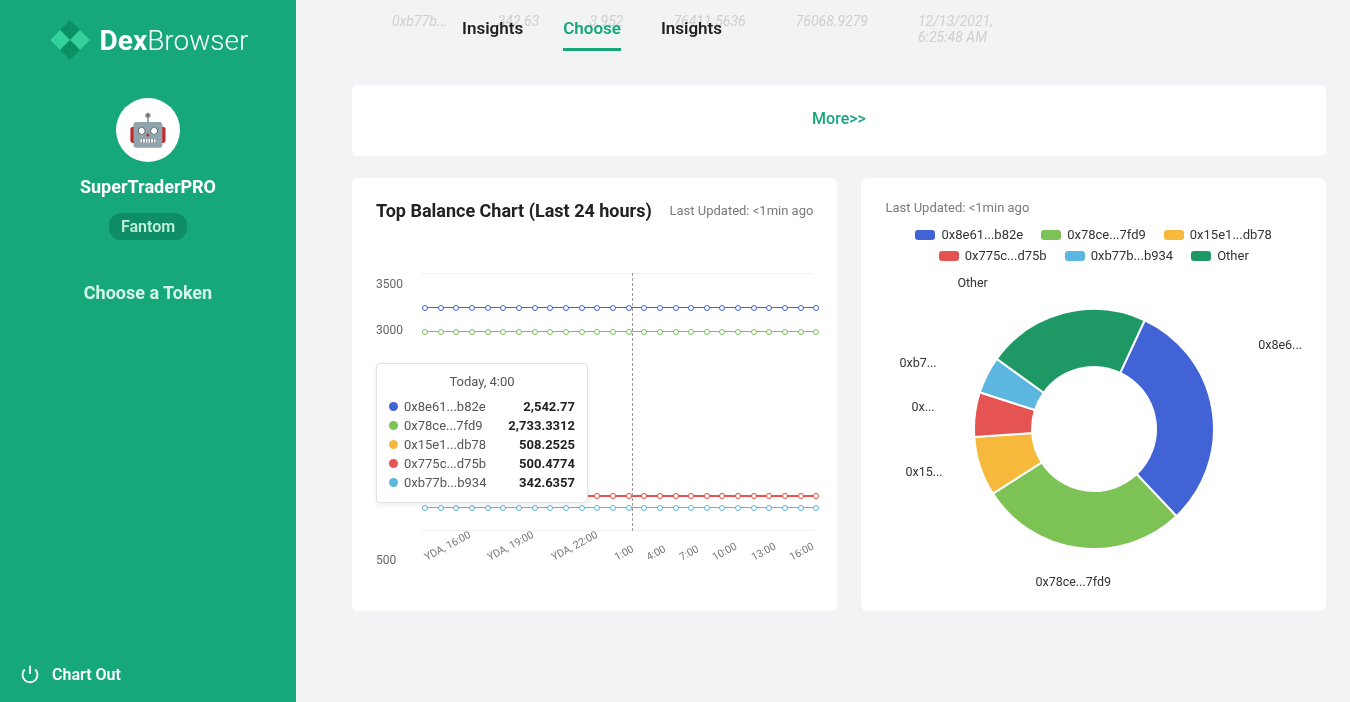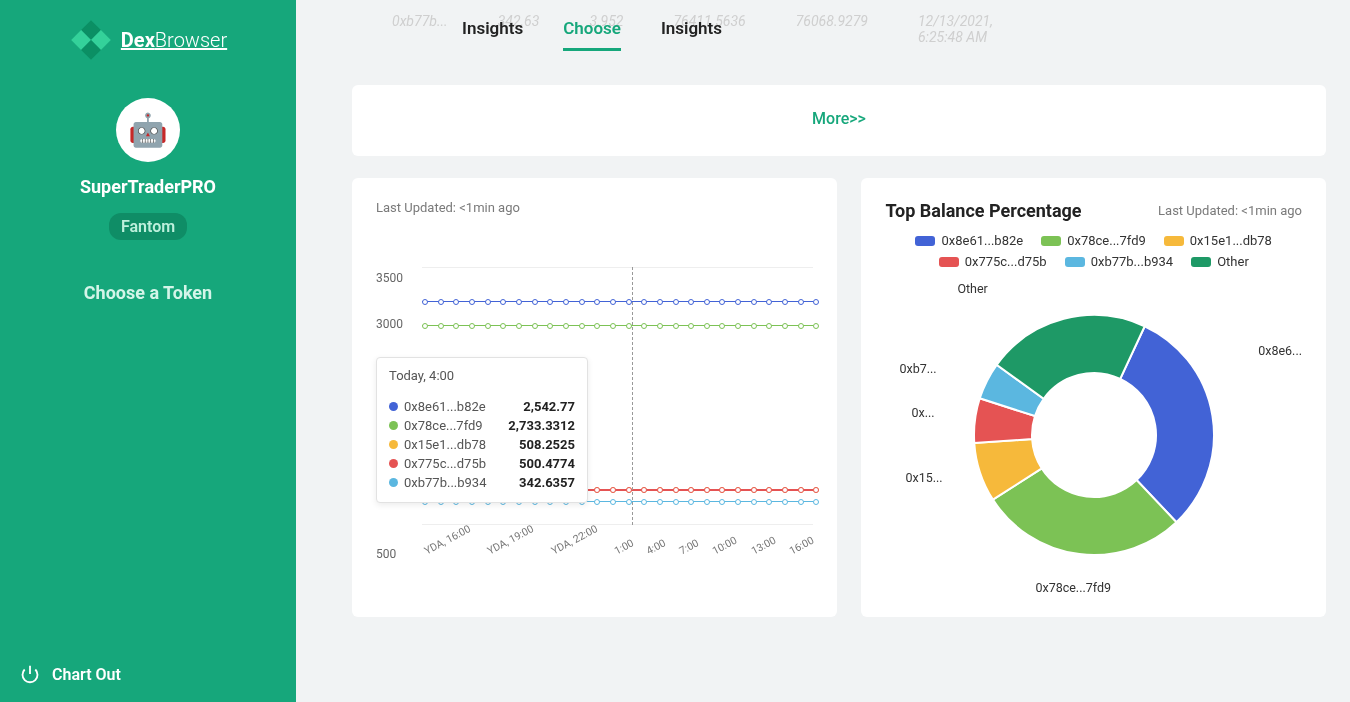--- a/index.html
+++ b/index.html
@@ -2,21 +2,21 @@
 <html><head>
 <meta charset="utf-8">
 <style>
 * { margin: 0; padding: 0; box-sizing: border-box; }
 body { font-family: -apple-system, BlinkMacSystemFont, "Segoe UI", Roboto, sans-serif; background: #f1f3f4; width: 1350px; height: 702px; overflow: hidden; }
 .app { display: flex; height: 100%; }
 .sidebar { width: 296px; background: #16a77b; color: #fff; display: flex; flex-direction: column; padding-top: 18px; }
 .logo { display: flex; align-items: center; gap: 8px; justify-content: center; margin-bottom: 36px; }
 .logo-icon { width: 44px; height: 44px; position: relative; }
 .logo-icon svg { width: 100%; height: 100%; }
-.logo-text { font-size: 20px; font-weight: 300; text-decoration: underline; }
+.logo-text { font-size: 28px; font-weight: 300; }
 .logo-text b { font-weight: 700; }
 .profile { text-align: center; }
 .avatar { width: 64px; height: 64px; border-radius: 50%; background: #fff; margin: 0 auto 14px; display: flex; align-items: center; justify-content: center; font-size: 32px; }
 .username { font-weight: 700; font-size: 18px; }
 .address { font-size: 16px; margin-top: 2px; }
 .chain-pill { display: inline-block; background: #0f8d66; color: #bdf0dc; font-size: 16px; font-weight: 600; padding: 4px 12px; border-radius: 12px; margin-top: 16px; text-align: right; }
 .choose { text-align: center; margin-top: 42px; }
 .choose-label { font-weight: 700; font-size: 18px; color: #d4f5e9; }
 .token-select { margin: 10px auto 0; width: 136px; background: #0f8d66; border-radius: 6px; padding: 8px 14px; display: flex; justify-content: space-between; align-items: center; font-weight: 600; cursor: pointer; }
 .chev { font-size: 12px; }
@@ -44,21 +44,21 @@
 .y-labels { position: absolute; left: 0; top: 46px; font-size: 12px; color: #666; }
 .y-labels div { height: 46px; }
 .plot { position: absolute; left: 46px; right: 0; top: 42px; bottom: 40px; border-top: 1px solid #eee; border-bottom: 1px solid #eee;}
 .series-line { position: absolute; left: 0; right: 0; height: 1.5px; }
 .series-line .dot { width: 6px; height: 6px; border-radius: 50%; position: absolute; top: -2px; background: #fff; border: 1.5px solid; }
 .x-labels { position: absolute; left: 46px; right: 0; bottom: 6px; display: flex; justify-content: space-between; font-size: 10.5px; color: #777; }
 .x-labels span { transform: rotate(-28deg); transform-origin: left top; white-space: nowrap; }
 .vline { position: absolute; top: 42px; bottom: 40px; width: 0; border-left: 1px dashed #999; left: calc(46px + 48%); }
 
 .tooltip { position: absolute; top: 132px; left: 0; width: 212px; background: #fff; border: 1px solid #e2e2e2; border-radius: 4px; padding: 10px 12px; box-shadow: 0 2px 6px rgba(0,0,0,.08); font-size: 13px; z-index: 5; }
-.tooltip-title { color: #555; margin-bottom: 14px; }
+.tooltip-title { color: #555; margin-bottom: 8px; text-align: center; }
 .tt-row { display: flex; align-items: center; justify-content: space-between; padding: 2px 0; }
 .tt-left { display: flex; align-items: center; gap: 6px; color: #555; }
 .tt-dot { width: 9px; height: 9px; border-radius: 50%; }
 .tt-val { font-weight: 700; color: #222; }
 
 .legend { display: flex; flex-wrap: wrap; gap: 6px 18px; justify-content: center; margin: 12px 0 6px; font-size: 13px; color: #333; }
 .legend-item { display: flex; align-items: center; gap: 6px; }
 .legend-sw { width: 20px; height: 10px; border-radius: 3px; }
 
 .donut-wrap { position: relative; height: 320px; display: flex; align-items: center; justify-content: center; }
@@ -114,20 +114,21 @@
         <span style="width:110px;white-space:normal">12/13/2021, 6:25:48 AM</span>
     </div>
 
     <div class="top-card">
       <span class="more">More&gt;&gt;</span>
     </div>
 
     <div class="charts">
       <div class="card" style="flex:1.05">
         <div class="card-head">
+          <div class="card-title">Top Balance Chart (Last 24 hours)</div>
           <div class="card-upd">Last Updated: &lt;1min ago</div>
         </div>
         <div class="line-chart">
           <div class="y-labels">
             <div>3500</div>
             <div>3000</div>
             <div style="height:184px"></div>
             <div>500</div>
           </div>
           <div class="plot" id="plot">
@@ -307,21 +308,20 @@
               <span>7:00</span>
               <span>10:00</span>
               <span>13:00</span>
               <span>16:00</span>
             </div>
         </div>
       </div>
 
       <div class="card">
         <div class="card-head">
-          <div class="card-title">Top Balance Percentage</div>
           <div class="card-upd">Last Updated: &lt;1min ago</div>
         </div>
         <div class="legend" id="legend">
             <div class="legend-item"><span class="legend-sw" style="background:#4263d6"></span>0x8e61...b82e</div>
             <div class="legend-item"><span class="legend-sw" style="background:#7cc255"></span>0x78ce...7fd9</div>
             <div class="legend-item"><span class="legend-sw" style="background:#f6b93b"></span>0x15e1...db78</div>
             <div class="legend-item"><span class="legend-sw" style="background:#e55353"></span>0x775c...d75b</div>
             <div class="legend-item"><span class="legend-sw" style="background:#5bb7e0"></span>0xb77b...b934</div>
             <div class="legend-item"><span class="legend-sw" style="background:#1e9966"></span>Other</div>
           </div>

